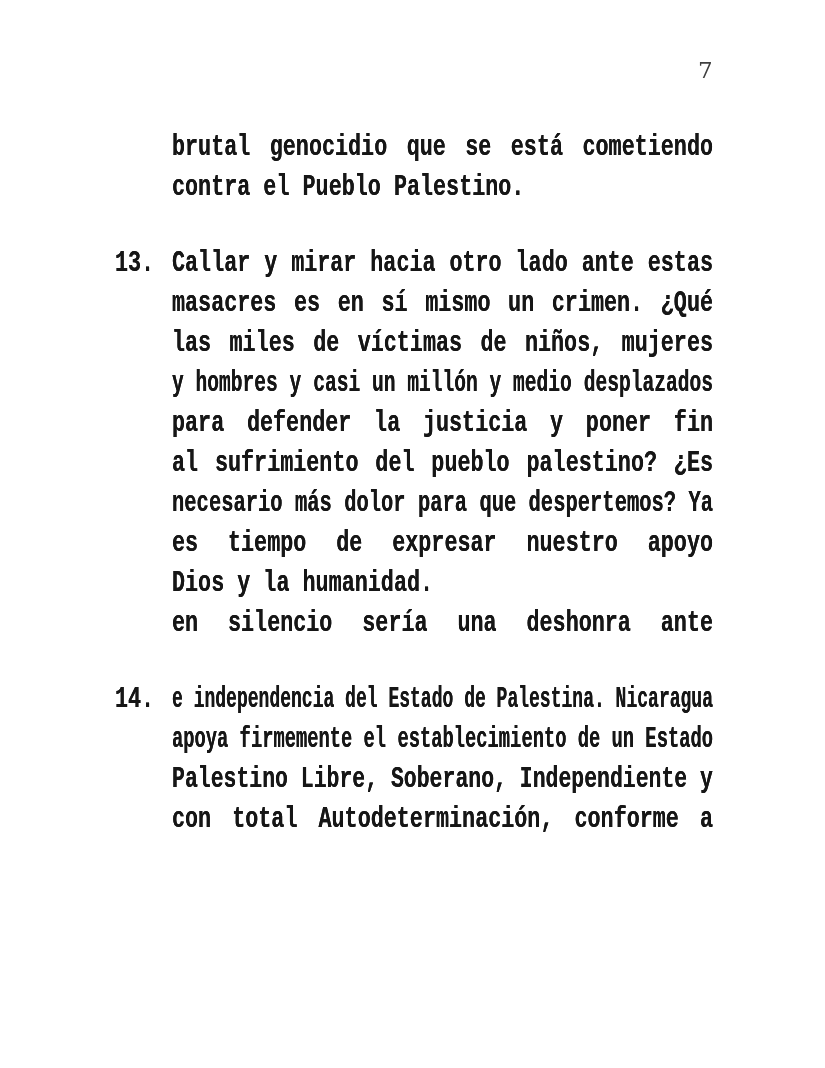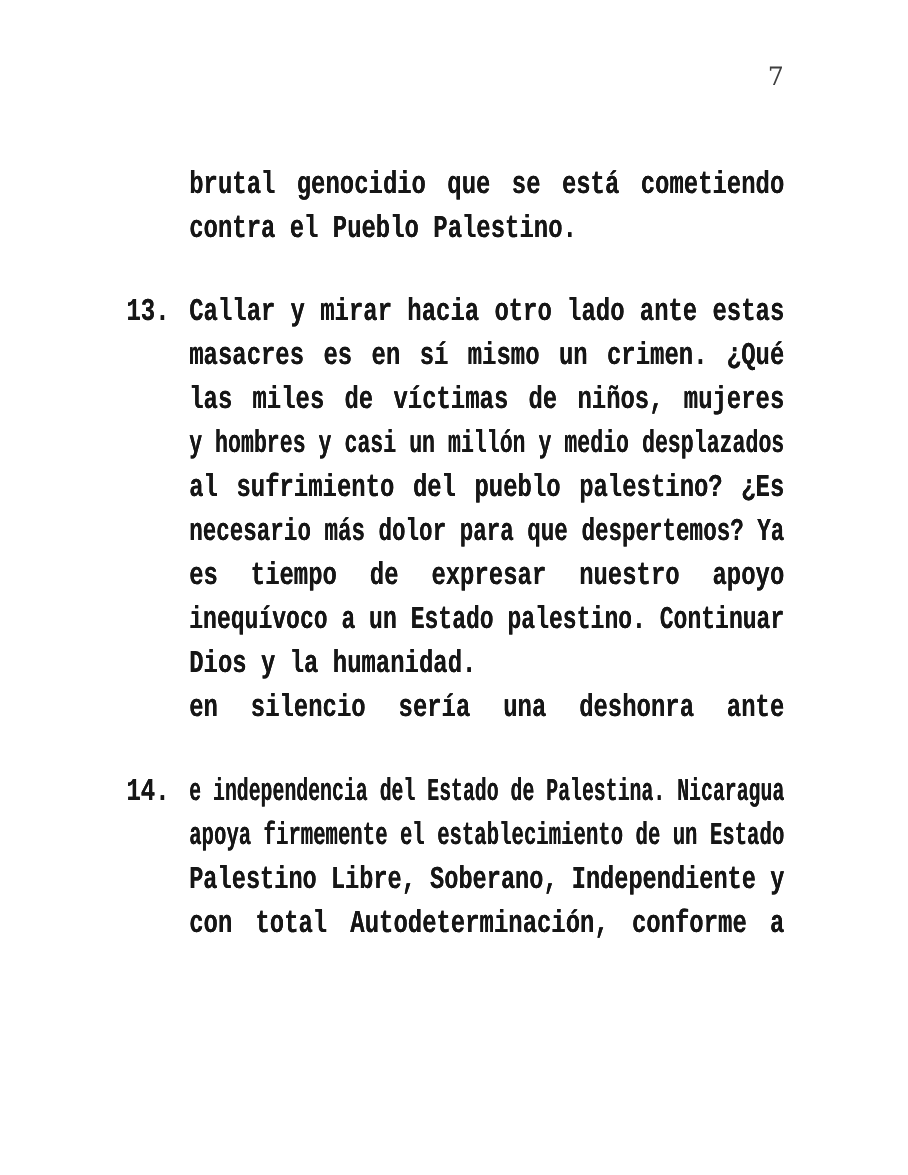--- a/index.html
+++ b/index.html
@@ -7,21 +7,21 @@
     position:relative; width:825px; height:1068px;
     background:#ffffff; overflow:hidden;
     font-family:"Liberation Mono", monospace;
   }
   .page-number {
     position:absolute; left:698px; top:57px;
     font-family:"DejaVu Serif", serif;
     font-size:23px; color:#3f3f3f;
   }
   .doc {
-    position:absolute; left:115px; top:148px; width:598px;
+    position:absolute; left:115px; top:128px; width:598px;
     color:#161616; font-weight:bold;
   }
   .para { position:relative; }
   .para + .para { margin-top:36px; }
   .para-num {
     position:absolute; left:0; top:0; height:40px; line-height:40px;
     font-size:29px; white-space:nowrap;
     display:inline-block; transform:scaleX(0.75); transform-origin:0 50%;
   }
   .lines { margin-left:57px; width:541px; }
@@ -46,24 +46,24 @@
           <div class="line"><span style="transform: scaleX(0.75); word-spacing: 0px;">contra el Pueblo Palestino.</span></div>
         </div>
       </div>
       <div class="para">
         <span class="para-num">13.</span>
         <div class="lines">
           <div class="line"><span style="transform: scaleX(0.75); word-spacing: 1.11458px;">Callar y mirar hacia otro lado ante estas</span></div>
           <div class="line"><span style="transform: scaleX(0.75); word-spacing: 6.0878px;">masacres es en sí mismo un crimen. ¿Qué</span></div>
           <div class="line"><span style="transform: scaleX(0.75); word-spacing: 7.10243px;">las miles de víctimas de niños, mujeres</span></div>
           <div class="line"><span style="transform: scaleX(0.675801); word-spacing: 0px;">y hombres y casi un millón y medio desplazados</span></div>
+          <div class="line"><span style="transform: scaleX(0.75); word-spacing: 12.9045px;">para defender la justicia y poner fin</span></div>
           <div class="line"><span style="transform: scaleX(0.75); word-spacing: 5.04167px;">al sufrimiento del pueblo palestino? ¿Es</span></div>
           <div class="line"><span style="transform: scaleX(0.706511); word-spacing: 0px;">necesario más dolor para que despertemos? Ya</span></div>
           <div class="line"><span style="transform: scaleX(0.75); word-spacing: 22.4448px;">es tiempo de expresar nuestro apoyo</span></div>
-          <div class="line"><span style="transform: scaleX(0.722945); word-spacing: 0px;">inequívoco a un Estado palestino. Continuar</span></div>
           <div class="line"><span style="transform: scaleX(0.75); word-spacing: 0px;">Dios y la humanidad.</span></div>
           <div class="line"><span style="transform: scaleX(0.75); word-spacing: 22.4448px;">en silencio sería una deshonra ante</span></div>
         </div>
       </div>
       <div class="para">
         <span class="para-num">14.</span>
         <div class="lines">
           <div class="line"><span style="transform: scaleX(0.621727); word-spacing: 0px;">e independencia del Estado de Palestina. Nicaragua</span></div>
           <div class="line"><span style="transform: scaleX(0.647638); word-spacing: 0px;">apoya firmemente el establecimiento de un Estado</span></div>
           <div class="line"><span style="transform: scaleX(0.740161); word-spacing: 0px;">Palestino Libre, Soberano, Independiente y</span></div>

